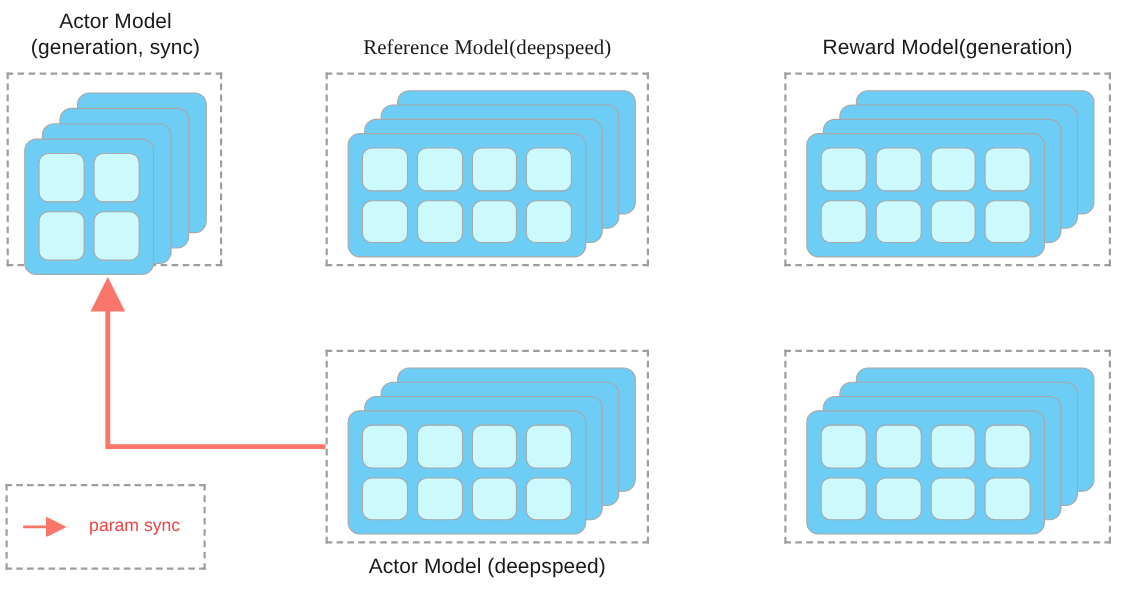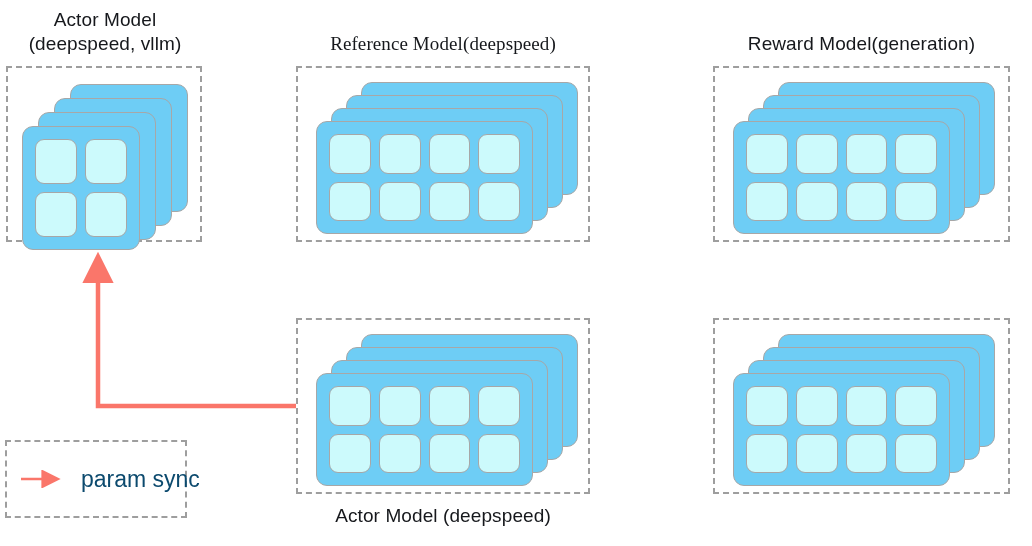--- a/index.html
+++ b/index.html
@@ -89,32 +89,32 @@
     border: 2px dashed #9e9e9e;
     display: flex;
     align-items: center;
   }
   .legend-swatch {
     flex: 0 0 auto;
     margin-left: 12px;
     margin-right: 10px;
   }
   .legend-label {
-    font-size: 23px;
-    color: #0c4a6e;
+    font-size: 16px;
+    color: #ef4444;
     white-space: nowrap;
   }
 </style>
 </head>
 <body>
 
 <div id="canvas">
 
   <div class="caption" style="left:0px; top:8px; width:210px;">Actor Model
-(deepspeed, vllm)</div>
+(generation, sync)</div>
 
   <div class="group" style="left:6px; top:66px; width:196px; height:176px;">
     <div class="stack" style="left:0px; top:0px; width:196px; height:176px;">
       <div class="card" style="left:62px; top:16px; width:118px; height:128px;"></div>
       <div class="card" style="left:46px; top:30px; width:118px; height:128px;"></div>
       <div class="card" style="left:30px; top:44px; width:118px; height:128px;"></div>
       <div class="card front grid2x2" style="left:14px; top:58px; width:118px; height:128px; height:124px;">
         <div class="cell"></div>
         <div class="cell"></div>
         <div class="cell"></div>

